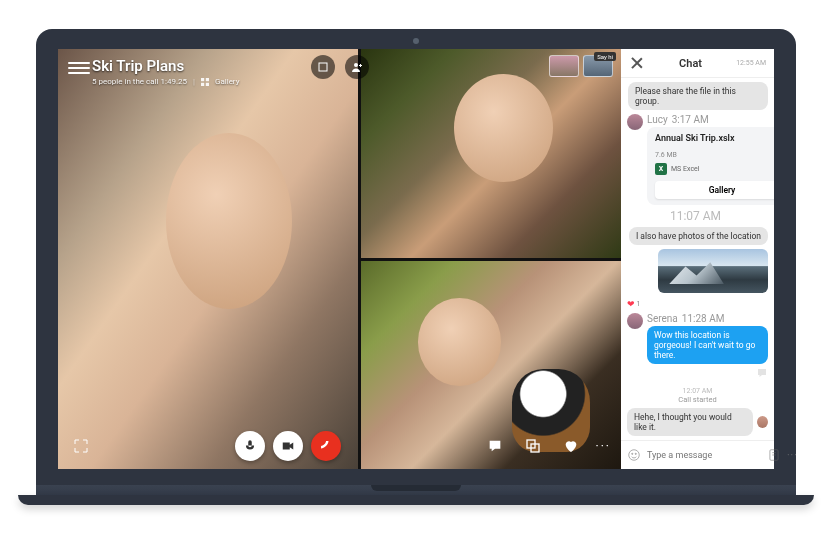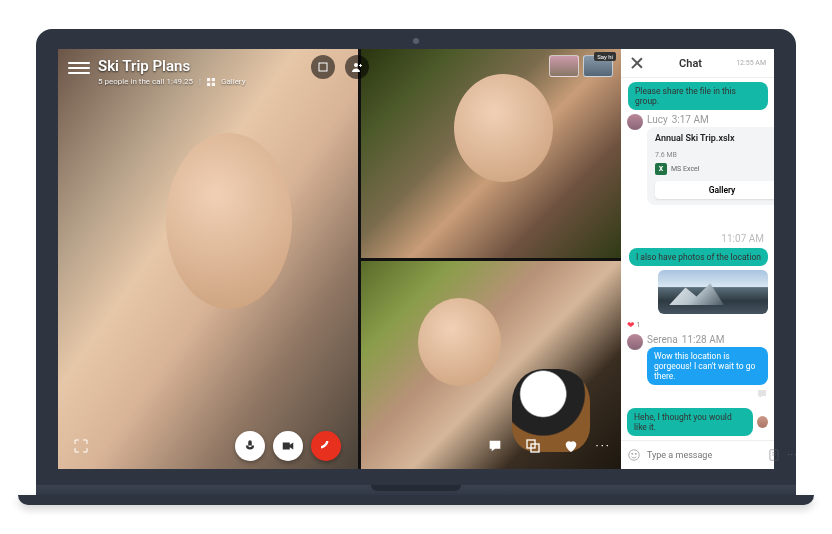--- a/index.html
+++ b/index.html
@@ -21,21 +21,21 @@
 .tile.main { grid-row:1 / span 2; }
 .p1 { background:linear-gradient(125deg,#6b5548 0%,#b6a28a 25%,#e6c7a8 40%,#d9b497 55%,#8f7663 75%,#4a4138 100%); }
 .p2 { background:linear-gradient(135deg,#2a3510 0%,#4d5a2a 20%,#7a6b4d 40%,#c99d78 55%,#6e5240 75%,#2f3a15 100%); }
 .p3 { background:linear-gradient(135deg,#5a6b2a 0%,#8a9d4a 20%,#b89278 40%,#d6b79a 55%,#3a2e22 75%,#1e1810 100%); }
 .face { position:absolute; border-radius:50%; background:radial-gradient(circle at 40% 35%, #f0d0b5, #c99d78); }
 .p1 .face { width:42%; height:42%; left:36%; top:20%; }
 .p2 .face { width:38%; height:52%; left:36%; top:12%; }
 .p3 .face { width:32%; height:42%; left:22%; top:18%; }
 .dog { position:absolute; right:12%; bottom:8%; width:30%; height:40%; background:radial-gradient(circle at 40% 30%,#fff 0%,#fff 30%,#222 32%,#222 55%,#8a5a2a 57%); border-radius:40% 40% 30% 30%; }
 
-.topbar { position:absolute; top:8px; left:10px; display:flex; align-items:flex-start; gap:8px; color:#fff; text-shadow:0 1px 2px rgba(0,0,0,.7); z-index:3; }
+.topbar { position:absolute; top:8px; left:10px; display:flex; align-items:flex-start; gap:2px; color:#fff; text-shadow:0 1px 2px rgba(0,0,0,.7); z-index:3; }
 .menu-icon{ width:22px; height:22px; display:flex; flex-direction:column; justify-content:center; gap:3px; cursor:pointer;}
 .menu-icon span{height:2px;background:#fff;border-radius:1px;}
 .title { font-size:15px; font-weight:600; }
 .subtitle { font-size:8px; opacity:.9; display:flex; gap:6px; align-items:center; margin-top:2px;}
 .sub-sep{opacity:.6;}
 
 .top-center { position:absolute; top:6px; left:50%; transform:translateX(-50%); display:flex; gap:10px; z-index:3;}
 .circ-btn { width:24px; height:24px; border-radius:50%; background:rgba(0,0,0,.55); display:flex; align-items:center; justify-content:center; color:#fff; cursor:pointer;}
 .circ-btn svg{width:12px;height:12px;fill:#fff;}
 
@@ -66,33 +66,33 @@
 .close-x::before,.close-x::after{content:"";position:absolute;left:7px;top:1px;width:1.5px;height:14px;background:#555;}
 .close-x::before{transform:rotate(45deg);} .close-x::after{transform:rotate(-45deg);}
 .chat-title{ flex:1; text-align:center; font-size:11px; font-weight:600; color:#333;}
 .chat-ts{ font-size:7px; color:#aaa;}
 
 .messages{ flex:1; overflow:hidden; padding:4px 6px; display:flex; flex-direction:column; gap:4px;}
 .msg-row{ display:flex; gap:4px; align-items:flex-start;}
 .msg-row.self{justify-content:flex-end;}
 .avatar{width:16px;height:16px;border-radius:50%;background:linear-gradient(#b89,#867);flex-shrink:0;}
 .meta{font-size:10px;color:#999;margin-bottom:2px;display:flex;gap:4px;}
-.bubble{ background:#14b8a6; border-radius:8px; padding:4px 7px; font-size:8.5px; color:#333; max-width:140px;}
+.bubble{ background:#e5e5e5; border-radius:8px; padding:4px 7px; font-size:8.5px; color:#333; max-width:140px;}
 .bubble.blue{ background:#1da1f2; color:#fff;}
 .file-card{ background:#f3f4f6; border-radius:8px; padding:6px 8px; width:150px; position:relative;}
 .file-name{font-size:9px;font-weight:600;color:#222;}
 .file-size{font-size:7px;color:#888;margin-top:8px;}
 .file-app{display:flex;align-items:center;gap:4px;margin-top:4px;font-size:7px;color:#666;}
 .xl-icon{width:12px;height:12px;background:#217346;border-radius:2px;display:flex;align-items:center;justify-content:center;color:#fff;font-size:7px;font-weight:bold;}
 .dl-btn{margin-top:6px;text-align:center;background:#fff;border-radius:4px;padding:4px;font-size:8.5px;font-weight:600;cursor:pointer;box-shadow:0 1px 2px rgba(0,0,0,.1);}
 .file-actions{position:absolute;right:-16px;top:6px;display:flex;flex-direction:column;gap:4px;}
 .fa{width:12px;height:12px;opacity:.4;cursor:pointer;}
 .fa svg{width:12px;height:12px;fill:#888;}
 
-.time-div{font-size:10px;color:#bbb;text-align:right;padding-right:4px;margin-top:24px;}
+.time-div{font-size:12px;color:#bbb;text-align:center;padding-right:4px;}
 .img-attach{width:110px;height:62px;border-radius:6px;background:linear-gradient(180deg,#a8c4e0 0%,#d8e6f0 38%,#5a6e7a 40%,#2e3a42 70%,#455560 100%);position:relative;overflow:hidden;align-self:flex-end;}
 .img-attach::before{content:"";position:absolute;left:10%;top:30%;width:50%;height:50%;background:linear-gradient(135deg,#e8eef2 0%,#b8c4cc 50%,#4a5862 100%);clip-path:polygon(0 100%,30% 20%,50% 60%,75% 0%,100% 100%);}
 .react{display:flex;align-items:center;gap:2px;font-size:9px;margin-top:2px;}
 .react .h{color:#ff3b52;}
 .react .c{font-size:7px;color:#888;}
 
 .sys-msg{text-align:center;font-size:7.5px;color:#999;}
 .sys-ts{font-size:7px;color:#bbb;}
 
 .last-row{display:flex;align-items:center;gap:4px;justify-content:flex-end;}
@@ -274,20 +274,24 @@
                 <span>Serena</span>
                   <span>11:28 AM</span>
               </div>
               <div class="bubble blue">Wow this location is gorgeous! I can't wait to go there.</div>
               <div style="text-align:right"><span class="fa"><svg viewBox="0 0 24 24" width="10" height="10">
                       <path d="M4 4h16v12H12l-5 4v-4H4z" fill="#bbb"></path>
                     </svg></span></div>
             </div>
           </div>
 
+          <div style="text-align:center">
+            <div class="sys-ts">12:07 AM</div>
+            <div class="sys-msg">Call started</div>
+          </div>
 
           <div class="last-row">
             <div class="bubble">Hehe, I thought you would like it.</div>
             <div class="tiny-av"></div>
           </div>
 
         </div>
 
         <div class="composer">
           <div class="emoji-btn">

